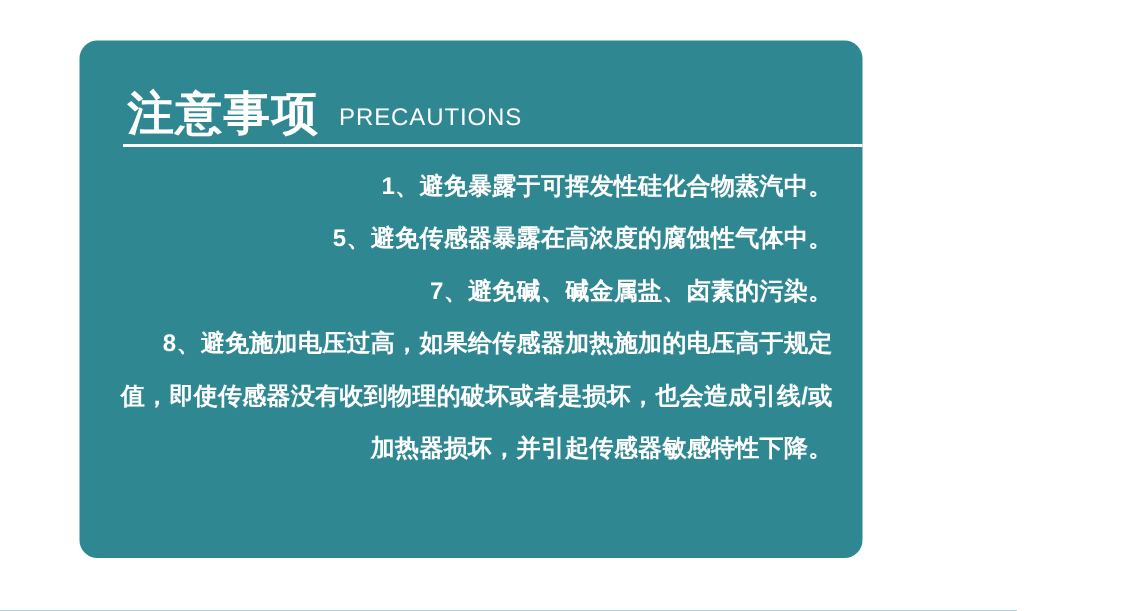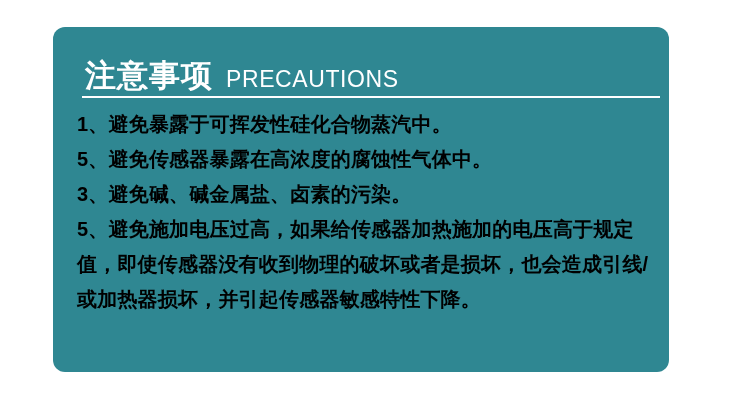--- a/index.html
+++ b/index.html
@@ -17,21 +17,21 @@
   .canvas {
     position: relative;
     width: 750px;
     height: 407px;
     background: #ffffff;
   }
   .precautions-card {
     position: absolute;
     left: 53px;
     top: 27px;
-    width: 616px;
+    width: 522px;
     height: 345px;
     background: #2f8792;
     border-radius: 12px;
     box-sizing: border-box;
     overflow: hidden;
   }
   .header {
     position: absolute;
     left: 32px;
     top: 22px;
@@ -43,21 +43,21 @@
   .title-cn {
     color: #ffffff;
     font-size: 31px;
     font-weight: bold;
     line-height: 34px;
     letter-spacing: 1px;
     white-space: nowrap;
   }
   .title-en {
     color: #ffffff;
-    font-size: 23px;
+    font-size: 16px;
     font-weight: normal;
     line-height: 22px;
     letter-spacing: 0.6px;
     margin-left: 13px;
     padding-bottom: 3px;
     white-space: nowrap;
   }
   .divider {
     position: absolute;
     left: 29px;
@@ -69,26 +69,27 @@
   .body-list {
     position: absolute;
     left: 24px;
     top: 80px;
     right: 20px;
     margin: 0;
     padding: 0;
     list-style: none;
   }
   .body-item {
-    color: #000000;
-    font-size: 20px;
+    color: #ffffff;
+    font-size: 16px;
     font-weight: bold;
     line-height: 35px;
     letter-spacing: 0.2px;
     white-space: normal;
+    text-align: right;
   }
   .body-item-wrap {
     text-indent: 0;
   }
 </style>
 </head>
 <body>
 
 <div class="canvas">
 
@@ -97,19 +98,19 @@
     <div class="header">
       <span class="title-cn">注意事项</span>
       <span class="title-en">PRECAUTIONS</span>
     </div>
 
     <div class="divider"></div>
 
     <ul class="body-list">
       <li class="body-item">1、避免暴露于可挥发性硅化合物蒸汽中。</li>
       <li class="body-item">5、避免传感器暴露在高浓度的腐蚀性气体中。</li>
-      <li class="body-item">3、避免碱、碱金属盐、卤素的污染。</li>
-      <li class="body-item body-item-wrap">5、避免施加电压过高，如果给传感器加热施加的电压高于规定值，即使传感器没有收到物理的破坏或者是损坏，也会造成引线/或加热器损坏，并引起传感器敏感特性下降。</li>
+      <li class="body-item">7、避免碱、碱金属盐、卤素的污染。</li>
+      <li class="body-item body-item-wrap">8、避免施加电压过高，如果给传感器加热施加的电压高于规定值，即使传感器没有收到物理的破坏或者是损坏，也会造成引线/或加热器损坏，并引起传感器敏感特性下降。</li>
     </ul>
 
   </div>
 
 </div>
 
 </body></html>

